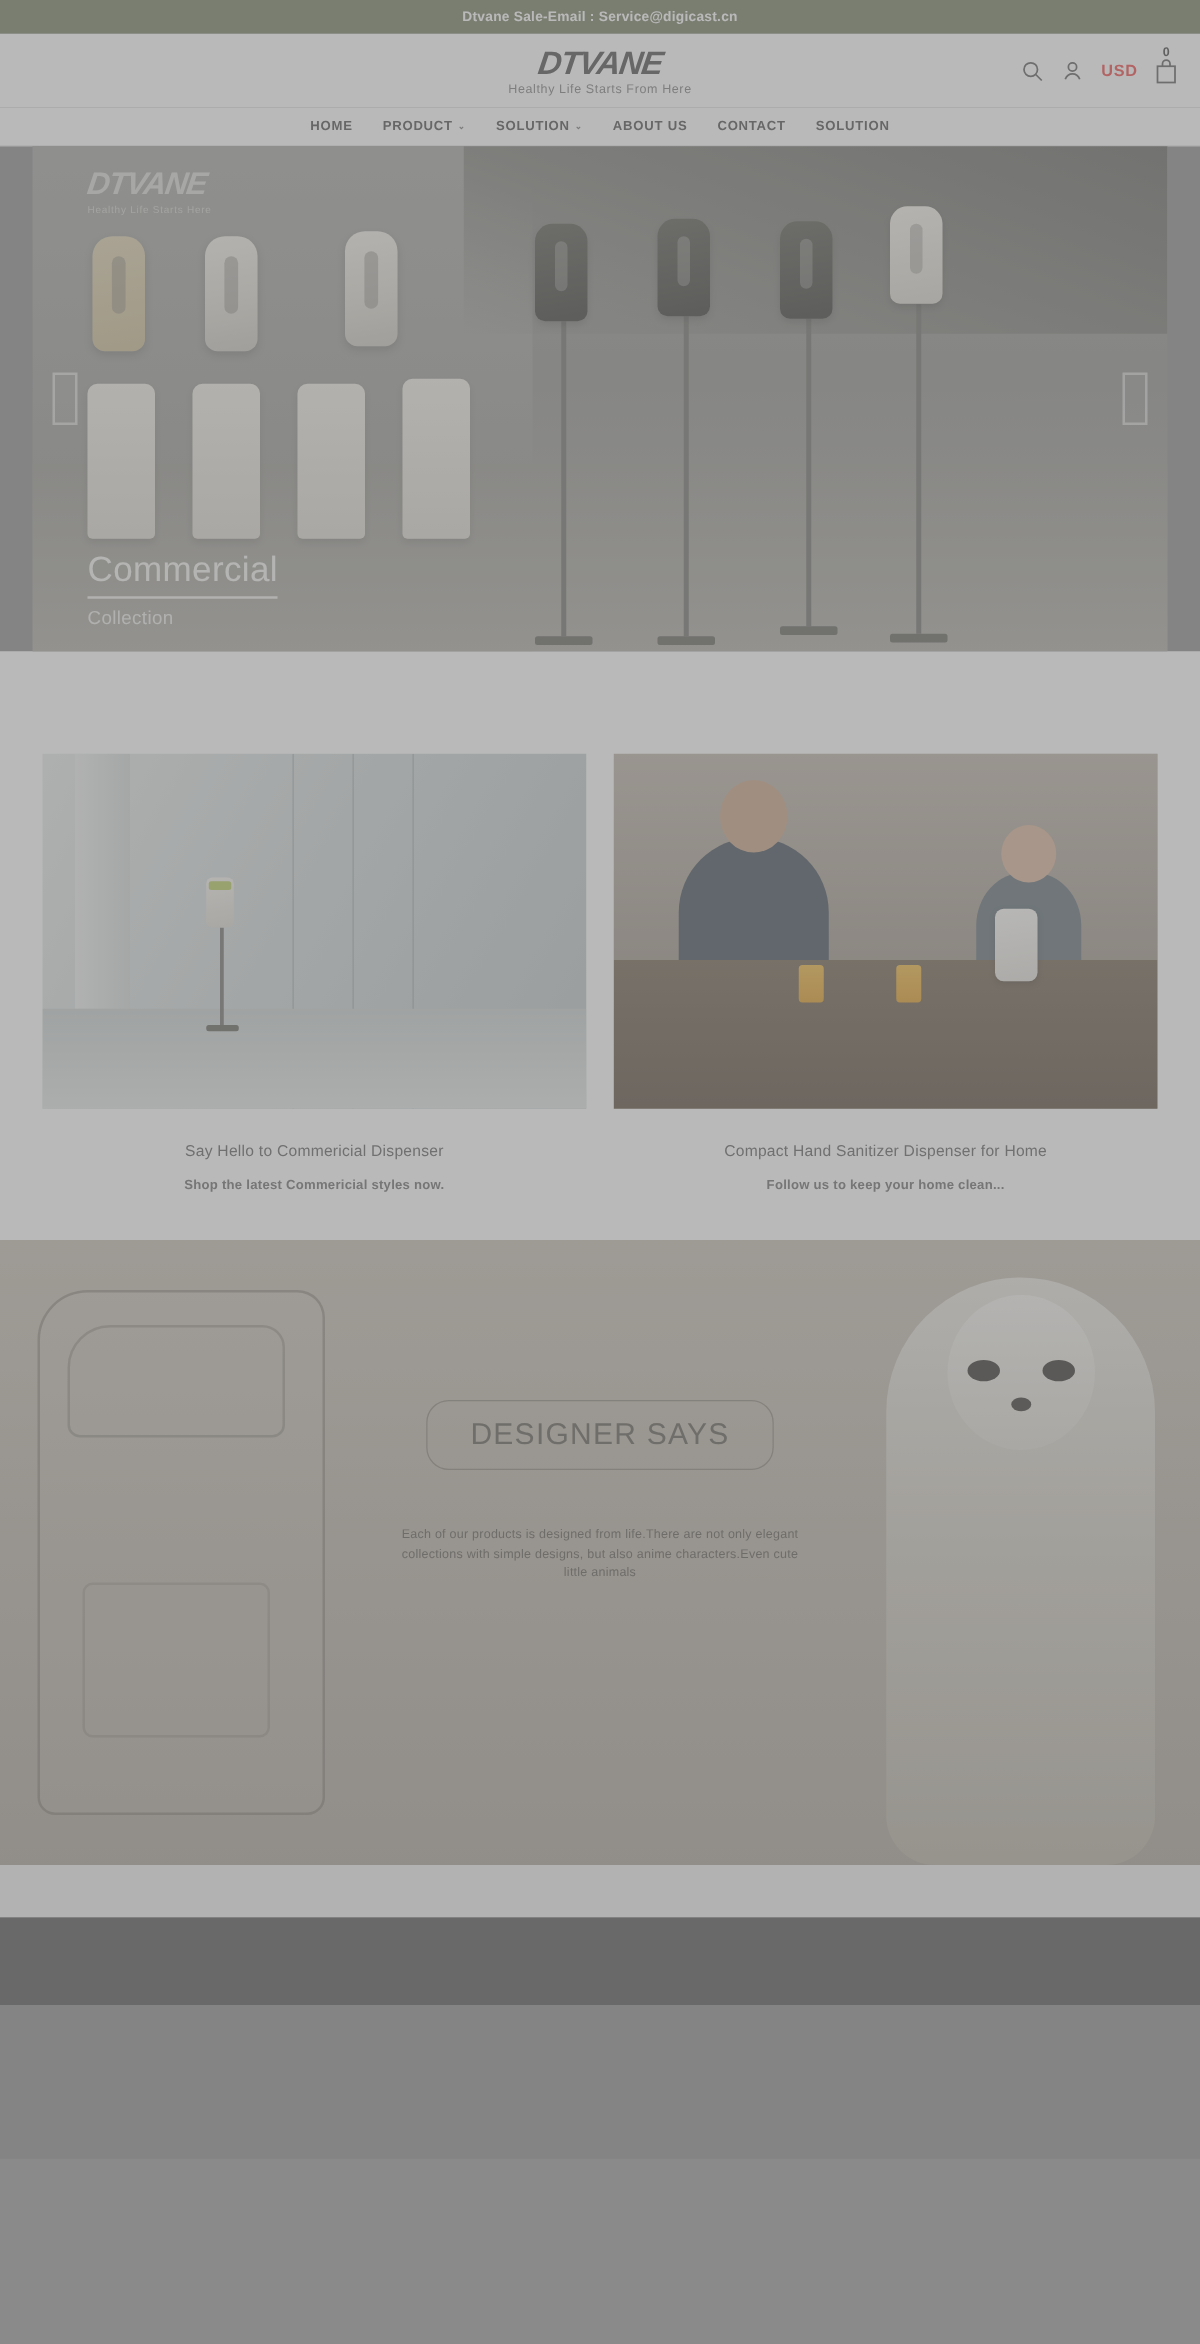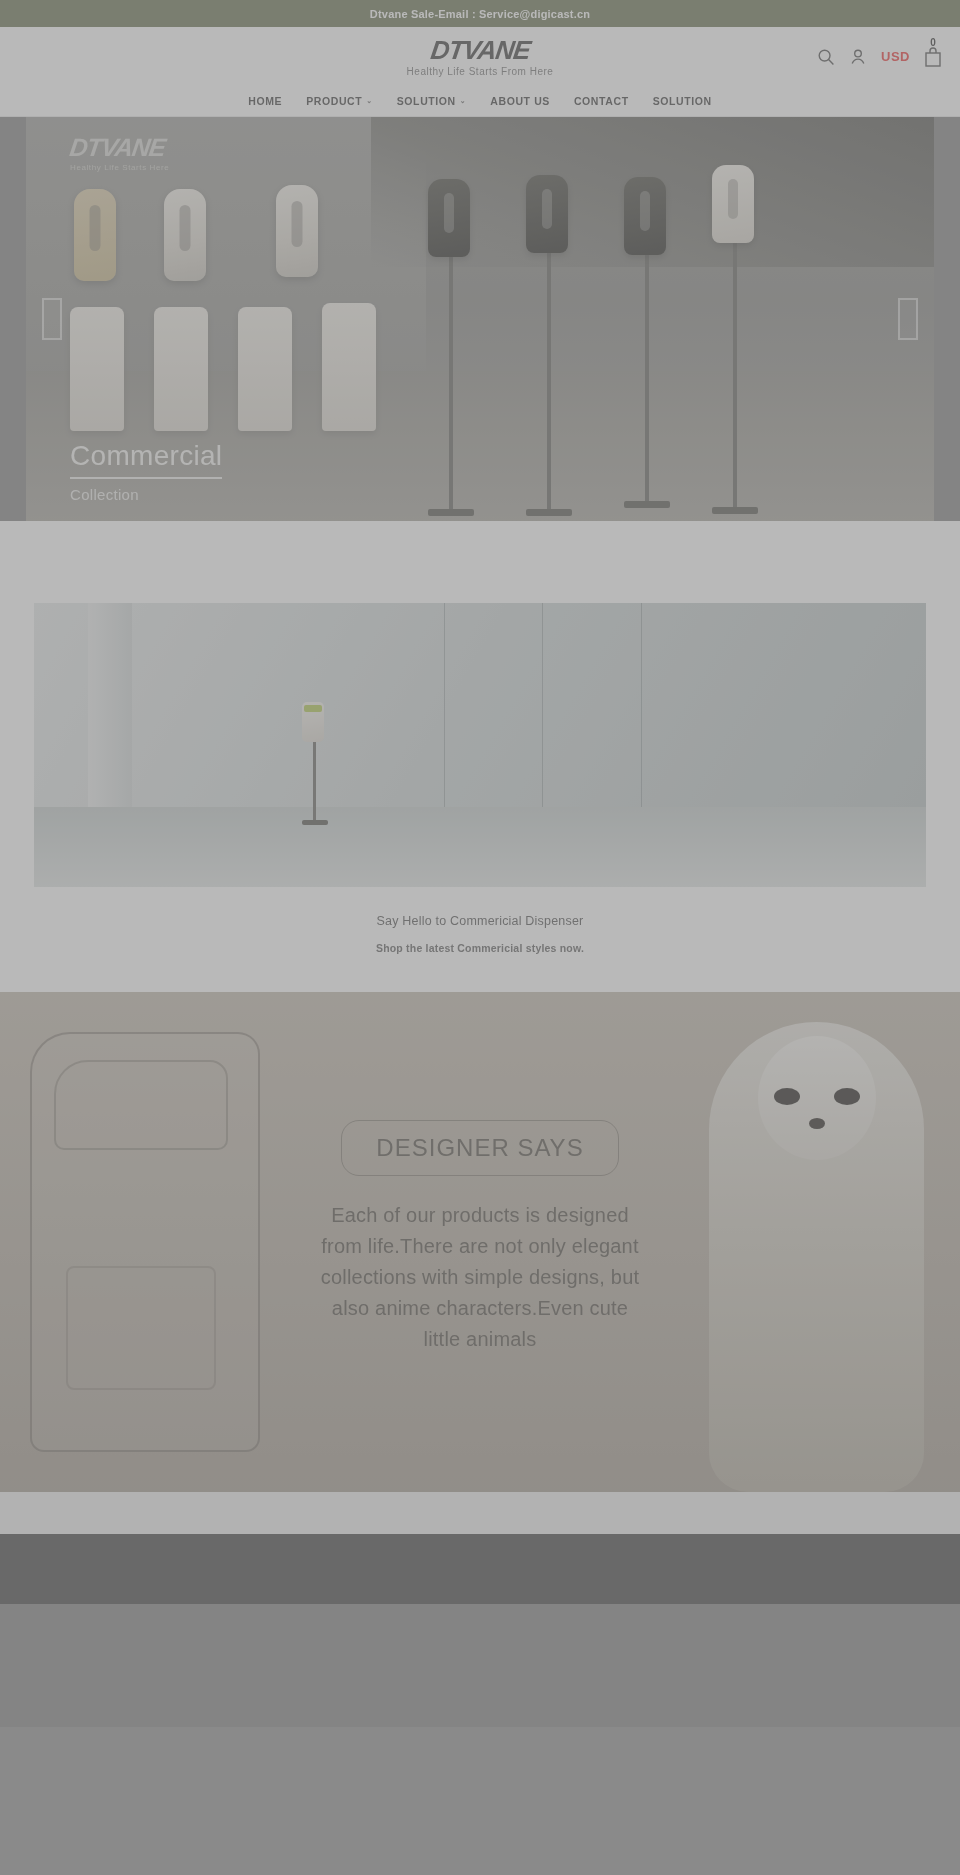--- a/index.html
+++ b/index.html
@@ -275,21 +275,21 @@
     width: 16px; height: 11px; border-radius: 50%; background: #332f2b;
   }
   .designer-center {
     position: absolute; left: 0; right: 0; top: 128px; text-align: center; z-index: 5;
   }
   .designer-badge {
     display: inline-block; padding: 13px 34px; border: 1px solid rgba(90,85,78,.5);
     border-radius: 18px; font-size: 24px; color: #5e5a52; letter-spacing: 1px;
   }
   .designer-text {
-    margin: 24px auto 0; max-width: 330px; font-size: 20px; line-height: 1.55;
+    margin: 44px auto 0; max-width: 330px; font-size: 10px; line-height: 1.55;
     color: #5b5750; letter-spacing: .2px;
   }
 
   
   .band-light { height: 42px; background: #f0f0f0; }
   .band-dark  { height: 70px; background: #4f4f4f; }
 </style>
 </head>
 <body>
 
@@ -414,20 +414,33 @@
           <div class="stand-mini">
             <div class="mh"></div>
             <div class="mp"></div>
             <div class="mb"></div>
           </div>
         </div>
         <div class="promo-title">Say Hello to Commericial Dispenser</div>
         <div class="promo-sub">Shop the latest Commericial styles now.</div>
       </div>
 
+      <div class="promo-card">
+        <div class="promo-img home">
+          <div class="wall"></div>
+          <div class="man"></div>
+          <div class="kid"></div>
+          <div class="table"></div>
+          <div class="juice-a"></div>
+          <div class="juice-b"></div>
+          <div class="dispenser"></div>
+        </div>
+        <div class="promo-title">Compact Hand Sanitizer Dispenser for Home</div>
+        <div class="promo-sub">Follow us to keep your home clean...</div>
+      </div>
 
     </div>
   </div>
 
   <div class="designer">
     <div class="sketch"></div>
     <div class="meerkat">
       <div class="face">
         <span class="eye-l"></span>
         <span class="eye-r"></span>

